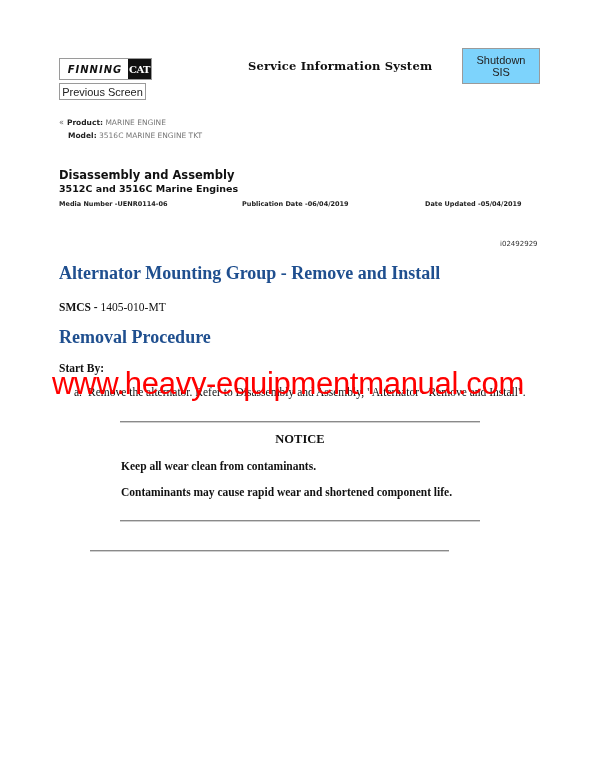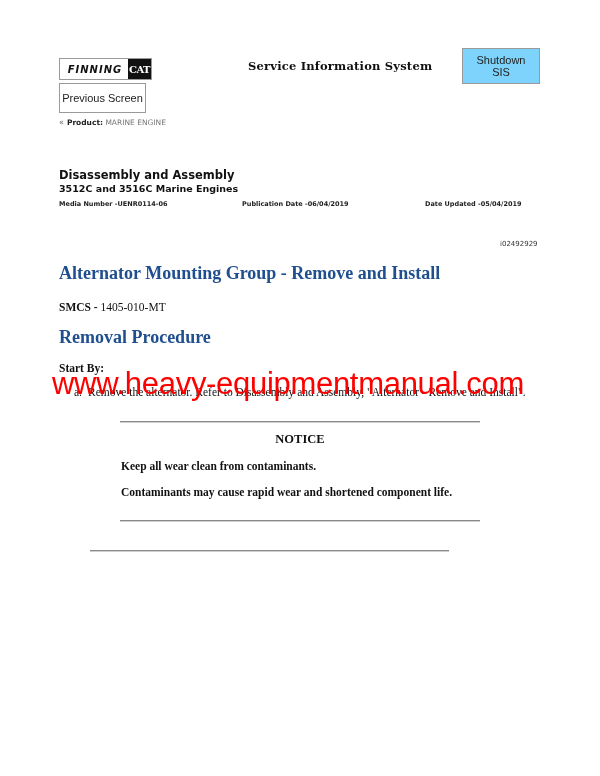--- a/index.html
+++ b/index.html
@@ -39,21 +39,21 @@
       width: 23px;
       background: #111;
       color: #fff;
       display: flex; align-items: center; justify-content: center;
       font-family: "DejaVu Serif", serif;
       font-weight: bold; font-size: 10px;
       letter-spacing: -0.5px;
     }
     .prev-btn {
       left: 59px; top: 83px;
-      width: 87px; height: 30px;
+      width: 87px; height: 17px;
       border: 1px solid #9a9a9a;
       box-sizing: border-box;
       background: #fff;
       font-family: "Liberation Sans", sans-serif;
       font-size: 11px;
       color: #222;
       display: flex; align-items: center; justify-content: center;
       padding: 0;
       cursor: pointer;
     }
@@ -185,20 +185,24 @@
 </div>
 <button class="abs prev-btn">Previous Screen</button>
 <div class="abs sis-title">Service Information System</div>
 <button class="abs shutdown-btn">Shutdown SIS</button>
 
 <div class="abs info">
   <div class="row">
     <span class="collapse-icon">«</span><span class="lbl">Product:</span>
     <span class="val">MARINE ENGINE</span>
   </div>
+  <div class="row indent">
+    <span class="lbl">Model:</span>
+    <span class="val">3516C MARINE ENGINE TKT</span>
+  </div>
 </div>
 
 <div class="abs doc-title">Disassembly and Assembly</div>
 <div class="abs doc-sub">3512C and 3516C Marine Engines</div>
 <div class="abs meta" style="left:59px;">Media Number -UENR0114-06</div>
 <div class="abs meta" style="left:242px;">Publication Date -06/04/2019</div>
 <div class="abs meta" style="left:425px;">Date Updated -05/04/2019</div>
 <div class="abs doc-id">i02492929</div>
 
 <div class="abs h1">Alternator Mounting Group - Remove and Install</div>

